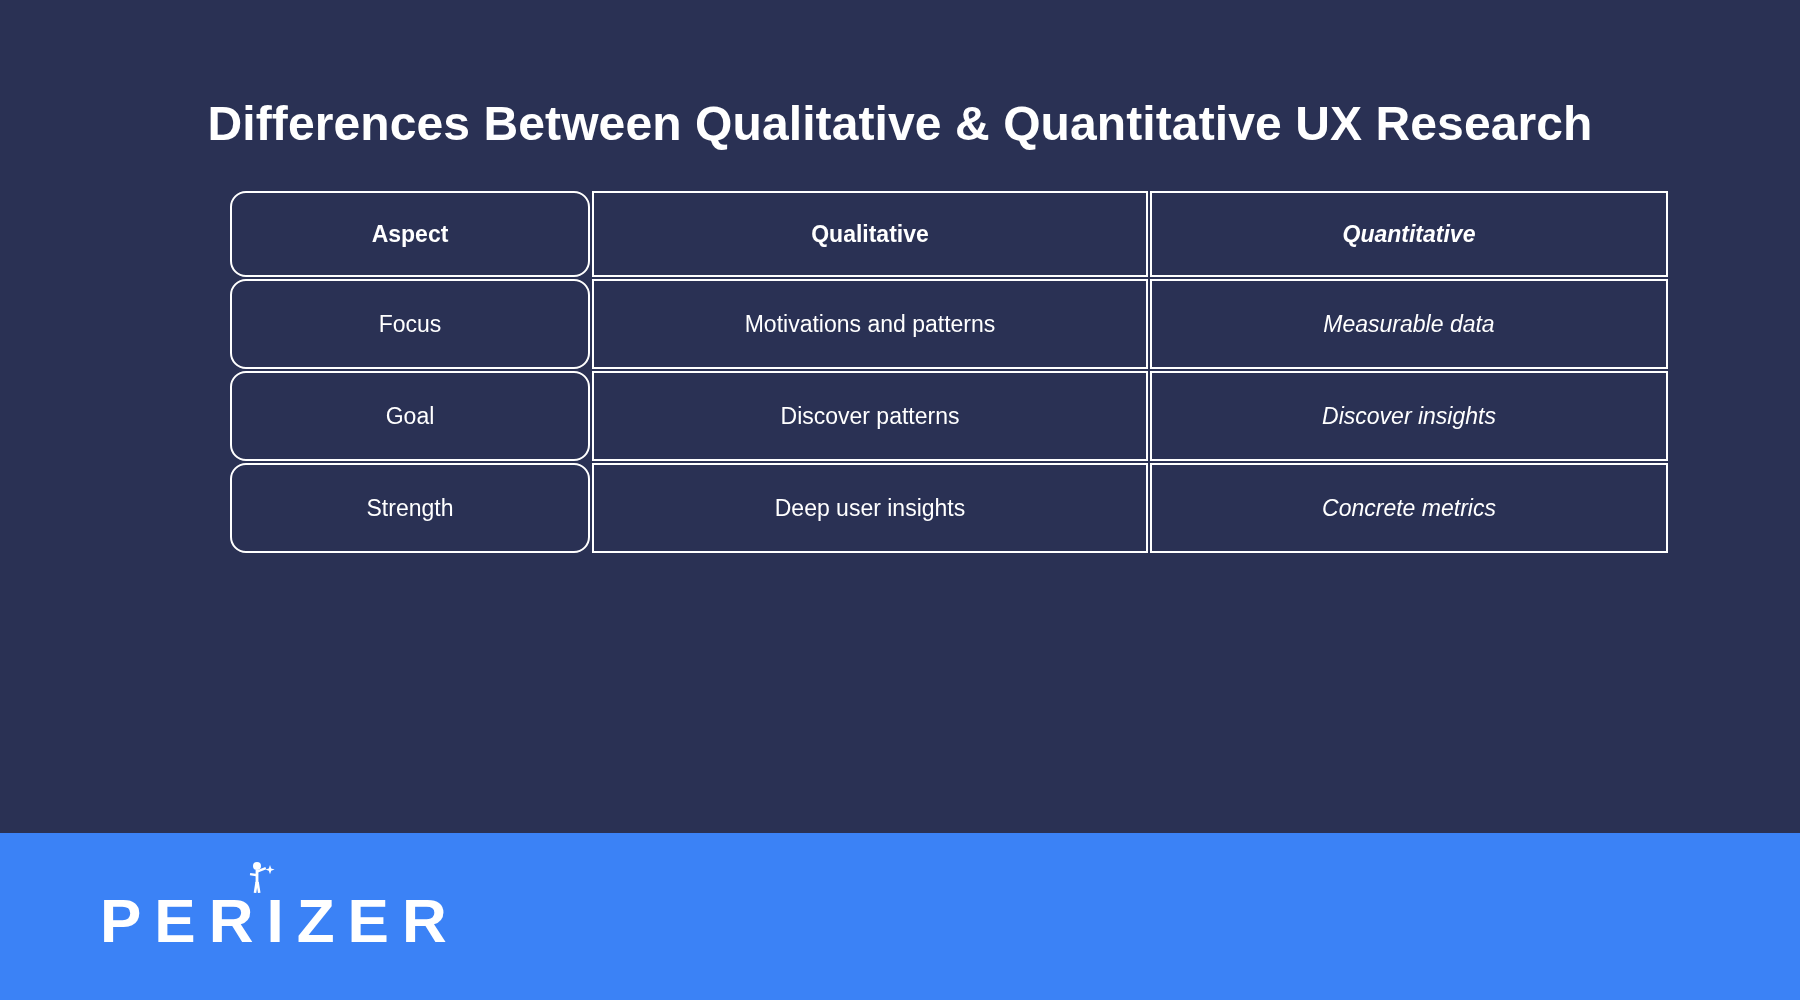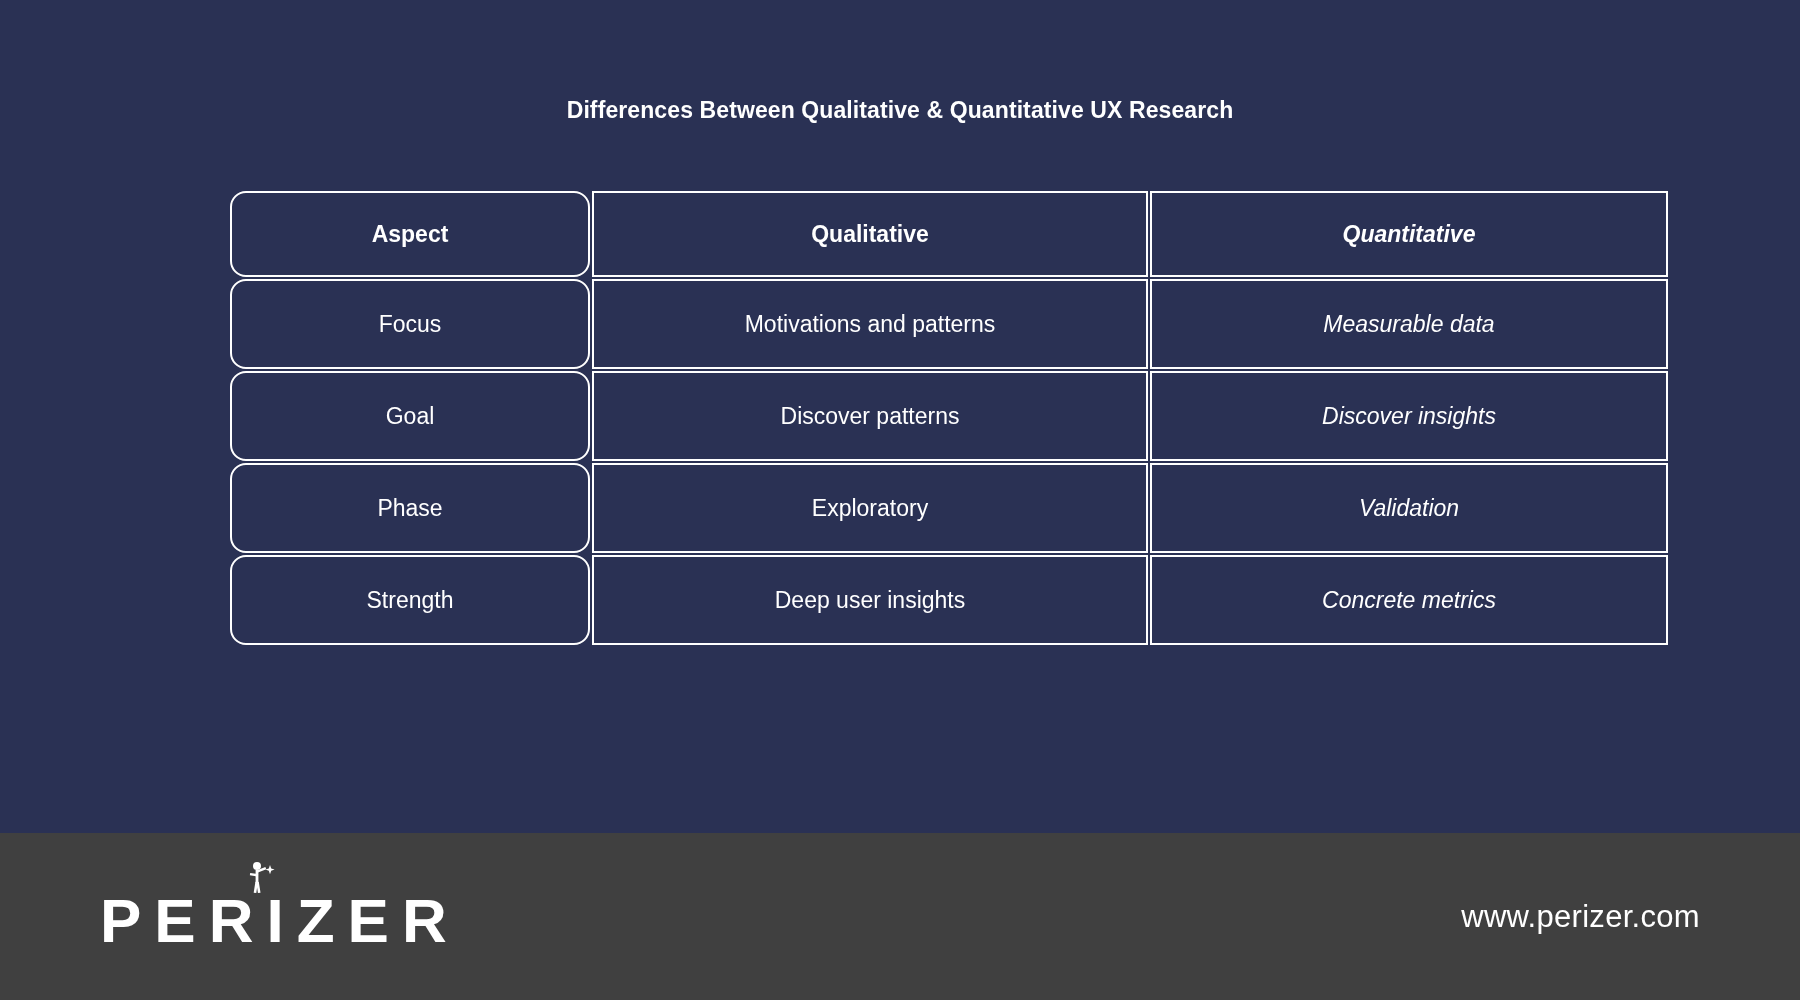--- a/index.html
+++ b/index.html
@@ -31,21 +31,21 @@
     width: 100%;
   }
 
   .page-title {
     position: absolute;
     top: 98px;
     left: 0;
     width: 100%;
     text-align: center;
     color: #ffffff;
-    font-size: 23px;
+    font-size: 48px;
     font-weight: bold;
     letter-spacing: 0.1px;
     line-height: 1.1;
   }
 
   
   .table-wrap {
     position: absolute;
     left: 228px;
     top: 189px;
@@ -84,25 +84,25 @@
 
   .col-aspect  { width: 360px; border-radius: 16px; }
   .col-qual    { width: 556px; }
   .col-quant   { width: 518px; font-style: italic; }
 
   
   .footer {
     position: relative;
     height: 167px;
     width: 100%;
-    background: #404040;
+    background: #3b82f6;
     display: flex;
     align-items: center;
     justify-content: space-between;
-    padding: 0 100px 0 100px;
+    padding: 0 80px 0 100px;
   }
 
   .brand {
     display: flex;
     align-items: flex-end;
     position: relative;
     height: 70px;
   }
 
   .brand-mark {
@@ -157,25 +157,20 @@
         <tbody>
           <tr>
             <td class="col-aspect">Focus</td>
             <td class="col-qual">Motivations and patterns</td>
             <td class="col-quant">Measurable data</td>
           </tr>
           <tr>
             <td class="col-aspect">Goal</td>
             <td class="col-qual">Discover patterns</td>
             <td class="col-quant">Discover insights</td>
-          </tr>
-          <tr>
-            <td class="col-aspect">Phase</td>
-            <td class="col-qual">Exploratory</td>
-            <td class="col-quant">Validation</td>
           </tr>
           <tr>
             <td class="col-aspect">Strength</td>
             <td class="col-qual">Deep user insights</td>
             <td class="col-quant">Concrete metrics</td>
           </tr>
         </tbody>
       </table>
     </div>
 
@@ -191,17 +186,16 @@
           <rect x="11.6" y="10" width="2.8" height="13" fill="#ffffff"></rect>
           <rect x="6" y="13.5" width="8" height="2.4" fill="#ffffff" transform="rotate(8 10 14.7)"></rect>
           <rect x="13" y="10.5" width="9.5" height="2.4" fill="#ffffff" transform="rotate(-22 13 11.7)"></rect>
           <rect x="11.4" y="22" width="2.6" height="11" fill="#ffffff" transform="rotate(9 12.7 22)"></rect>
           <rect x="12.2" y="22" width="2.6" height="11" fill="#ffffff" transform="rotate(-9 13.5 22)"></rect>
           <path d="M26 5 L27.2 8.4 L30.6 9.6 L27.2 10.8 L26 14.2 L24.8 10.8 L21.4 9.6 L24.8 8.4 Z" fill="#ffffff"></path>
         </svg>
       </div>
     </div>
 
-    <div class="site-url">www.perizer.com</div>
 
   </div>
 
 </div>
 
 </body></html>

